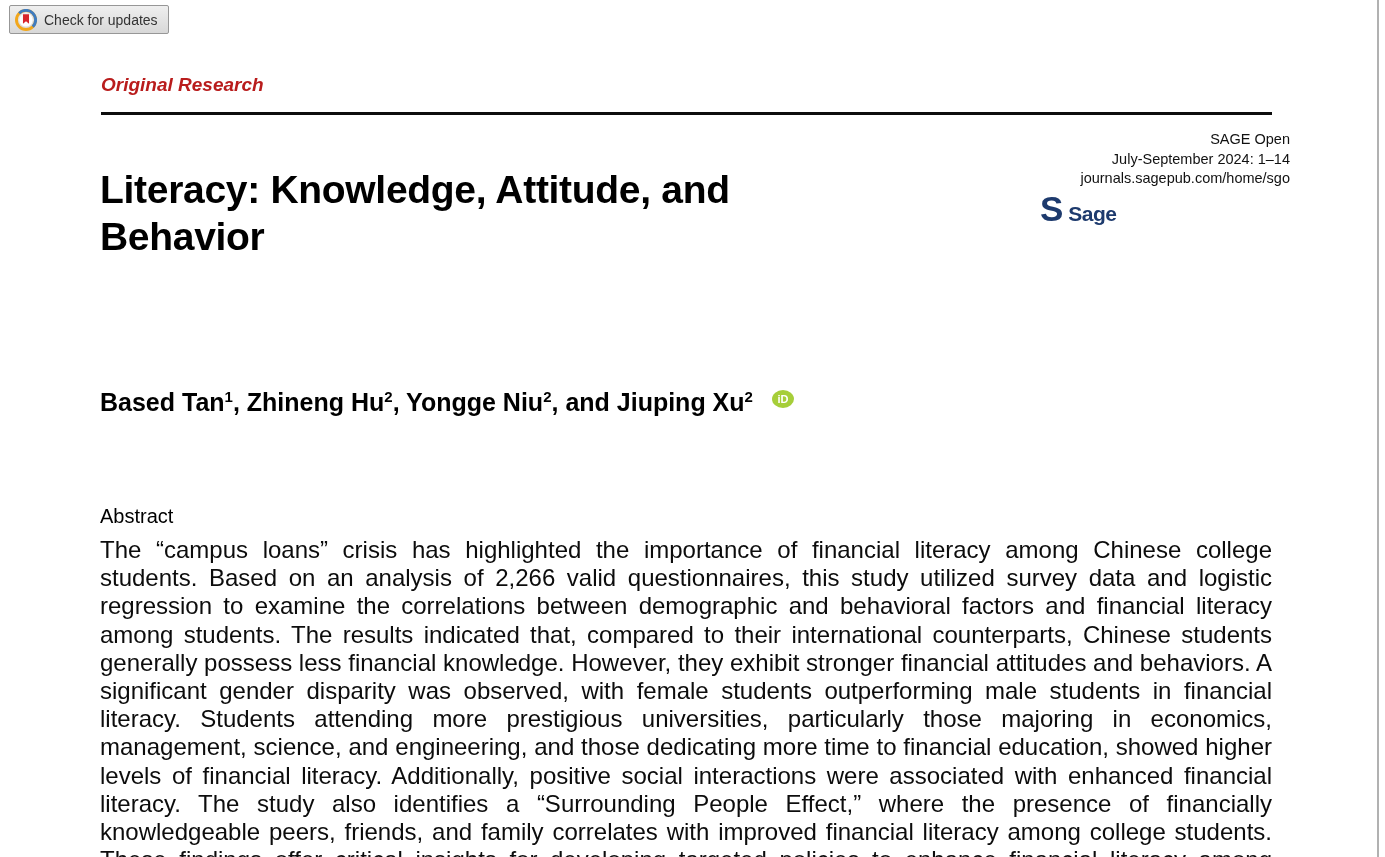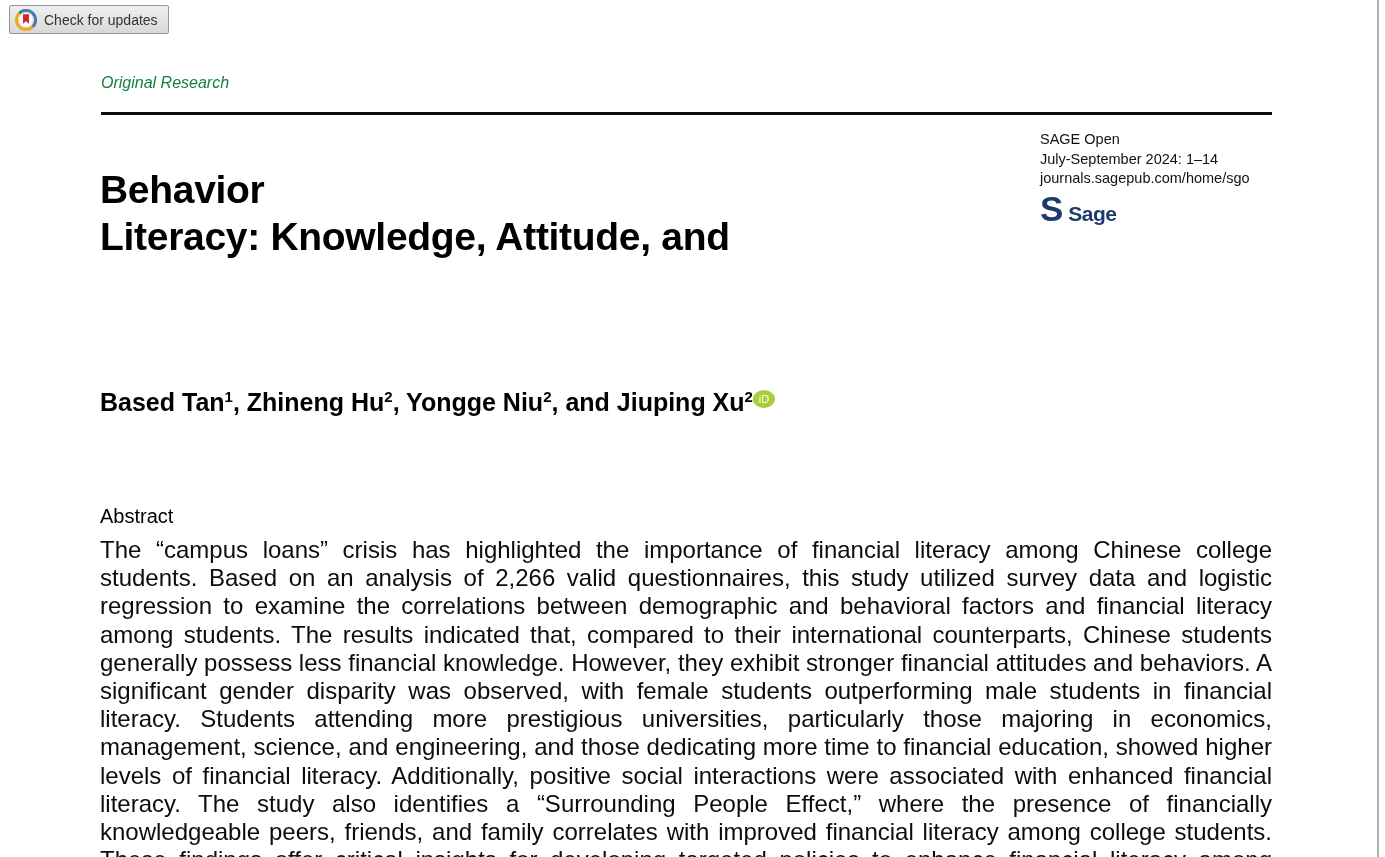--- a/index.html
+++ b/index.html
@@ -13,42 +13,42 @@
   .crossmark-badge {
     position: absolute; left: 9px; top: 5px; height: 29px;
     display: flex; align-items: center; gap: 7px; padding: 0 10px 0 5px;
     background: linear-gradient(#efefef, #d8d8d8);
     border: 1px solid #979797; border-radius: 2px; cursor: pointer;
   }
   .crossmark-badge .label { font-size: 14px; color: #333333; }
   .crossmark-icon { width: 22px; height: 22px; display: block; }
 
   
-  .category { position: absolute; left: 101px; top: 74px; font-size: 16px; font-style: italic; color: #15803d; }
+  .category { position: absolute; left: 101px; top: 74px; font-size: 19px; font-style: italic; color: #b91c1c; font-weight: bold; }
   .rule { position: absolute; left: 101px; top: 112px; width: 1171px; height: 3px; background: #0d0d0d; }
 
   
   .title { position: absolute; left: 100px; top: 166px; width: 740px; font-weight: bold; font-size: 39px; line-height: 47px; letter-spacing: -0.3px; color: #000; }
   .title .tline { display: block; }
 
   
-  .meta { position: absolute; left: 1040px; top: 130px; width: 250px; font-size: 14.5px; line-height: 19.5px; color: #111; }
+  .meta { position: absolute; left: 1040px; top: 130px; width: 250px; font-size: 14.5px; line-height: 19.5px; color: #111; text-align: right; }
   .meta .link { color: #111; text-decoration: none; cursor: pointer; }
   .sage-logo { margin-top: 3px; display: flex; align-items: baseline; gap: 6px; color: #1d3a6d; }
   .sage-logo .s-glyph { font-weight: 800; font-size: 35px; line-height: 34px; letter-spacing: -1px; }
   .sage-logo .s-word  { font-weight: 700; font-size: 21px; letter-spacing: -0.5px; }
 
   
   .authors { position: absolute; left: 100px; top: 388px; font-size: 25px; font-weight: bold; color: #000; }
   .authors sup { font-size: 15px; }
   .orcid {
     display: inline-flex; align-items: center; justify-content: center;
     width: 22px; height: 18px; border-radius: 50%;
-    background: #a6ce39; color: #ffffff; font-size: 11px; font-weight: normal;
-    margin-left: 0; transform: translateY(-8px); cursor: pointer;
+    background: #a6ce39; color: #ffffff; font-size: 11px; font-weight: bold;
+    margin-left: 19px; transform: translateY(-8px); cursor: pointer;
   }
 
   
   .abstract { position: absolute; left: 100px; top: 505px; width: 1172px; }
   .abstract h2 { font-size: 20px; font-weight: normal; margin-bottom: 8px; color: #000; }
   .abstract p { font-size: 24px; line-height: 28.2px; text-align: justify; color: #0c0c0c; }
 </style>
 </head>
 <body>
 
@@ -61,22 +61,22 @@
     <circle cx="12" cy="12" r="7.2" fill="#ffffff"></circle>
     <path d="M8.7 5.6 h6.6 v10.4 l-3.3 -2.7 l-3.3 2.7 z" fill="#d8262c"></path>
   </svg>
   <span class="label">Check for updates</span>
 </div>
 
 <div class="category">Original Research</div>
 <div class="rule"></div>
 
 <h1 class="title">
+  <span class="tline">Literacy: Knowledge, Attitude, and</span>
   <span class="tline">Behavior</span>
-  <span class="tline">Literacy: Knowledge, Attitude, and</span>
 </h1>
 
 <div class="meta">
   <div>SAGE Open</div>
   <div>July-September 2024: 1–14</div>
   <div class="link">journals.sagepub.com/home/sgo</div>
   <div class="sage-logo">
     <span class="s-glyph">S</span>
     <span class="s-word">Sage</span>
   </div>

